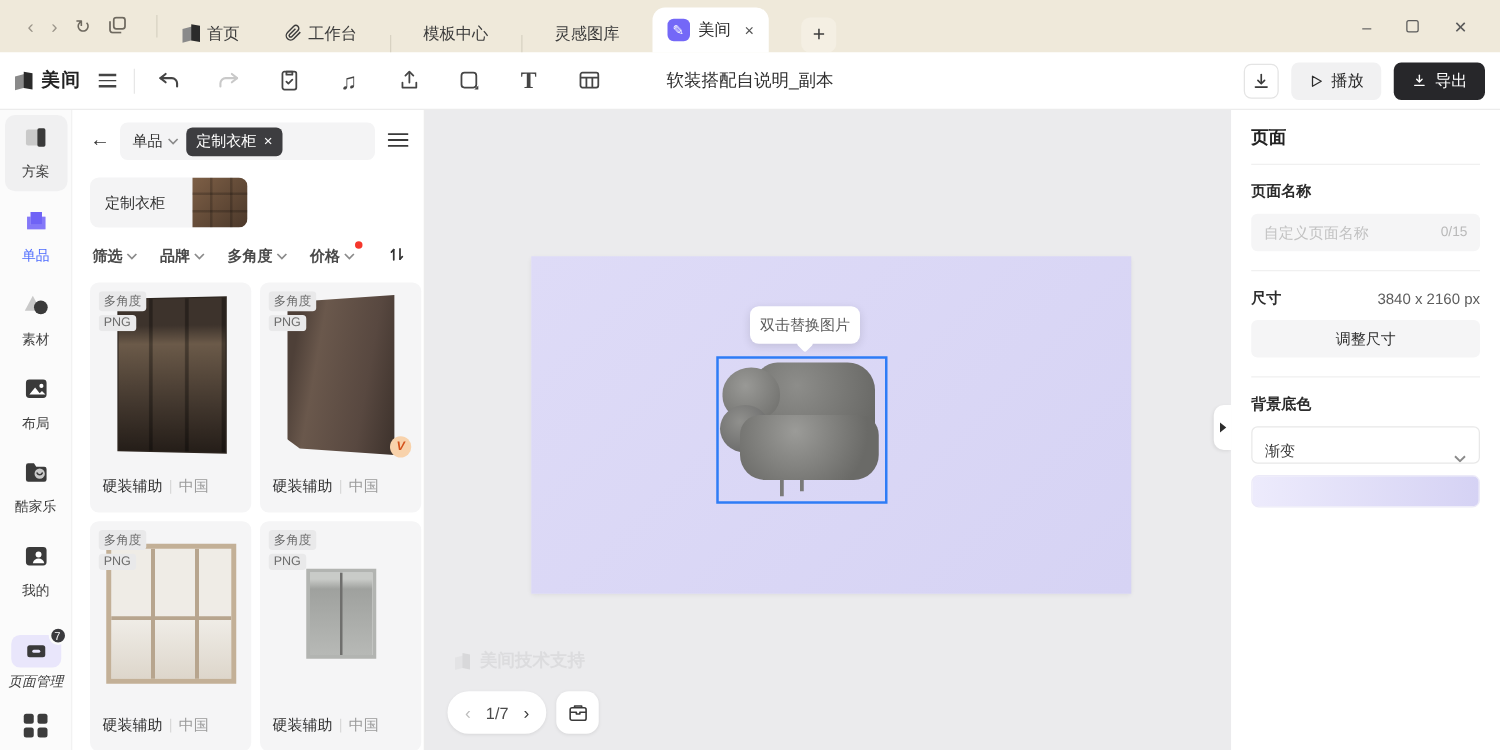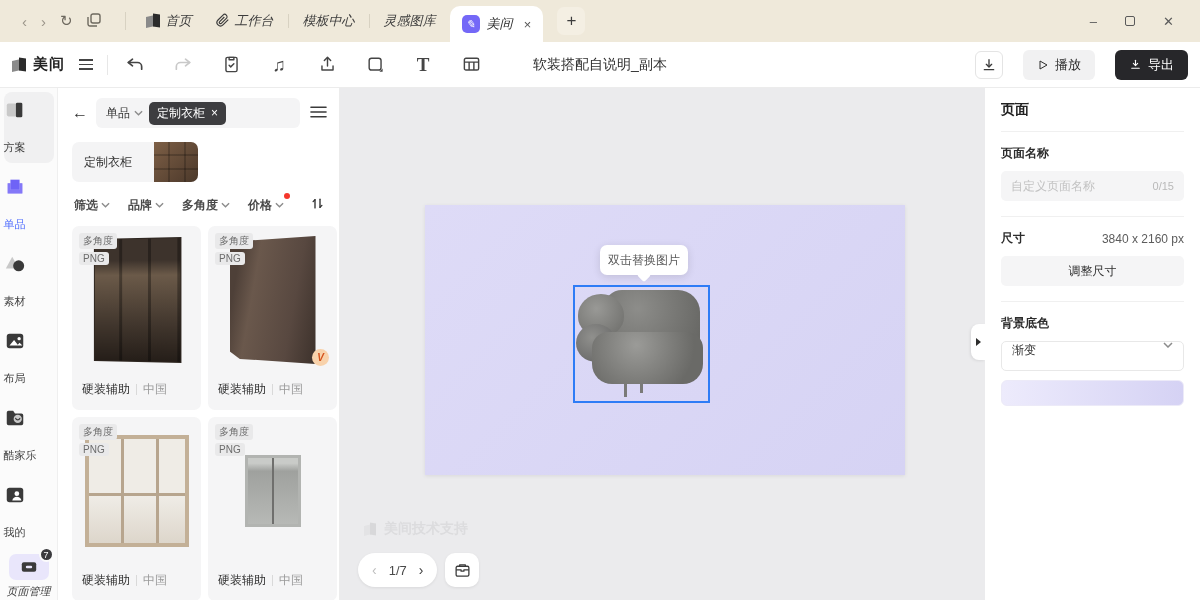--- a/index.html
+++ b/index.html
@@ -5,21 +5,21 @@
   * { margin:0; padding:0; box-sizing:border-box; }
   html,body { width:1200px; height:600px; overflow:hidden; }
   body { font-family:"Liberation Sans", sans-serif; font-size:12px; color:#333; background:#fff; }
   #app { position:relative; width:1200px; height:600px; }
 
   
   #titlebar { position:absolute; left:0; top:0; width:1200px; height:42px; background:#efe9da; display:flex; align-items:center; }
   .tb-navbtns { display:flex; align-items:center; gap:14px; padding:0 14px 0 22px; color:#9b958a; }
   .tb-navbtns .glyph { font-size:15px; cursor:pointer; }
   .tb-sep { width:1px; height:18px; background:#d8d2c2; margin:0 10px; }
-  .tb-menu { display:flex; align-items:center; gap:4px;font-style:italic; }
+  .tb-menu { display:flex; align-items:flex-end; gap:16px; }
   .tb-menu-item { display:flex; align-items:center; gap:5px; padding:6px 10px; font-size:13px; color:#3c3c3c; cursor:pointer; white-space:nowrap; }
   .tb-menu-sep { width:1px; height:14px; background:#d8d2c2; }
   .logo-mark { width:15px; height:14px; position:relative; display:inline-block; }
   .logo-mark i { position:absolute; display:block; }
   .logo-mark .l1 { left:0; top:2px; width:9px; height:11px; background:#8a8a8a; transform:skewY(-14deg); }
   .logo-mark .l2 { left:7px; top:0; width:7px; height:13px; background:#2b2b2b; transform:skewY(10deg); }
   .tab-active { display:flex; align-items:center; gap:7px; background:#fff; height:36px; margin-top:6px; padding:0 12px; border-radius:10px 10px 0 0; cursor:pointer; }
   .tab-icon { width:18px; height:18px; border-radius:5px; background:#7468f7; color:#fff; display:flex; align-items:center; justify-content:center; font-size:11px; }
   .tab-label { font-size:13px; color:#2b2b2b; }
   .tab-close { color:#555; font-size:13px; margin-left:4px; cursor:pointer; }
@@ -35,28 +35,28 @@
   .hamburger { display:flex; flex-direction:column; gap:3px; margin-left:8px; cursor:pointer; }
   .hamburger i { width:14px; height:1.6px; background:#444; }
   .tool-sep { width:1px; height:20px; background:#e7e7e7; margin:0 14px; }
   .tool-icons { display:flex; align-items:center; gap:22px; }
   .tool-btn { width:26px; height:26px; display:flex; align-items:center; justify-content:center; cursor:pointer; color:#454545; }
   .tool-btn.disabled { color:#c9c9c9; }
   .tool-btn svg { display:block; }
   .glyph-note { font-size:18px; line-height:1; }
   .t-serif { font-family:"Liberation Serif", serif; font-size:19px; font-weight:bold; }
   .doc-title { position:absolute; left:50%; transform:translateX(-50%); font-size:14px; color:#2e2e2e; }
-  .toolbar-right { margin-left:auto; display:flex; align-items:center; gap:20px; }
+  .toolbar-right { margin-left:auto; display:flex; align-items:center; gap:10px; }
   .icon-btn-light { width:28px; height:28px; border-radius:6px; background:#fff; border:1px solid #e4e4e4; display:flex; align-items:center; justify-content:center; cursor:pointer; color:#3a3a3a; }
   .btn-play { display:flex; align-items:center; gap:6px; height:30px; padding:0 14px; border-radius:6px; background:#f1f1f2; color:#2c2c2c; font-size:13px; cursor:pointer; }
   .btn-export { display:flex; align-items:center; gap:6px; height:30px; padding:0 14px; border-radius:6px; background:#27272a; color:#fff; font-size:13px; cursor:pointer; }
 
   
   #rail { position:absolute; left:0; top:88px; width:58px; height:512px; background:#fbfbfb; border-right:1px solid #efefef; display:flex; flex-direction:column; align-items:center; padding-top:4px; }
-  .rail-item { width:50px; padding:7px 0 8px; border-radius:8px; display:flex; flex-direction:column; gap:19px; cursor:pointer; margin-bottom:6px; }
+  .rail-item { width:50px; padding:7px 0 8px; border-radius:8px; display:flex; flex-direction:column; align-items:center; gap:9px; cursor:pointer; margin-bottom:6px; }
   .rail-item .rlabel { font-size:11px; color:#3e3e3e; }
   .rail-item.highlight { background:#f0f0f1; }
   .rail-item.active .rlabel { color:#4d6bfe; }
   .rail-spacer { flex:1; }
   .rail-tile { width:40px; height:26px; border-radius:7px; background:#e9e6fb; display:flex; align-items:center; justify-content:center; position:relative; cursor:pointer; }
   .rail-badge { position:absolute; right:-5px; top:-7px; width:15px; height:15px; border-radius:50%; background:#3b3b3e; color:#fff; font-size:9px; display:flex; align-items:center; justify-content:center; border:2px solid #fbfbfb; }
   .rail-bottom { display:flex; flex-direction:column; align-items:center; gap:4px; padding-bottom:10px; }
   .rail-pm-label { font-size:11px; color:#3e3e3e;font-style:italic; }
   .apps-grid { margin-top:14px; display:grid; grid-template-columns:8px 8px; grid-gap:3px; cursor:pointer; }
   .apps-grid i { width:8px; height:8px; background:#3c3c3c; border-radius:2px; }
@@ -143,21 +143,21 @@
   .sec-label { font-size:12px; font-weight:bold; color:#2c2c2c; margin-bottom:9px; display:flex; align-items:center; gap:6px; }
   .name-input { display:flex; align-items:center; background:#f5f5f6; border-radius:5px; height:30px; padding:0 10px; }
   .name-input input { flex:1; min-width:0; border:0; background:transparent; outline:none; font-size:12px; color:#333; font-family:"Liberation Sans",sans-serif; }
   .name-input input::placeholder { color:#c2c2c2; }
   .counter { font-size:11px; color:#b9b9b9;padding-left:24px; }
   .divider { height:1px; background:#f0f0f0; margin-top:15px; }
   .size-row { display:flex; align-items:center; justify-content:space-between; margin-bottom:9px; }
   .size-val { font-size:12px; color:#5c5c5c; font-weight:normal; }
   .full-btn { width:100%; height:30px; background:#f5f5f6; border:0; border-radius:5px; font-size:12px; color:#2e2e2e; cursor:pointer; font-family:"Liberation Sans",sans-serif; }
   .beta-badge { background:#f03b28; color:#fff; font-size:9px; font-weight:bold; border-radius:8px; padding:2px 7px; }
-  .bg-select { display:flex; align-items:flex-start; justify-content:space-between; border:1px solid #e8e8e8; border-radius:5px; height:30px; padding:0 10px; font-size:12px; color:#333; cursor:pointer; }
+  .bg-select { display:flex; align-items:flex-end; justify-content:space-between; border:1px solid #e8e8e8; border-radius:5px; height:30px; padding:0 10px; font-size:12px; color:#333; cursor:pointer; }
   .grad-swatch { margin-top:9px; height:26px; border-radius:6px; background:linear-gradient(90deg,#edebfc,#d5d2f4); border:1px solid #eceaf8; cursor:pointer; }
 
   .chev { color:#8b8b8b; }
 </style>
 </head>
 <body>
 
 <div id="app">
 
   <div id="titlebar">

